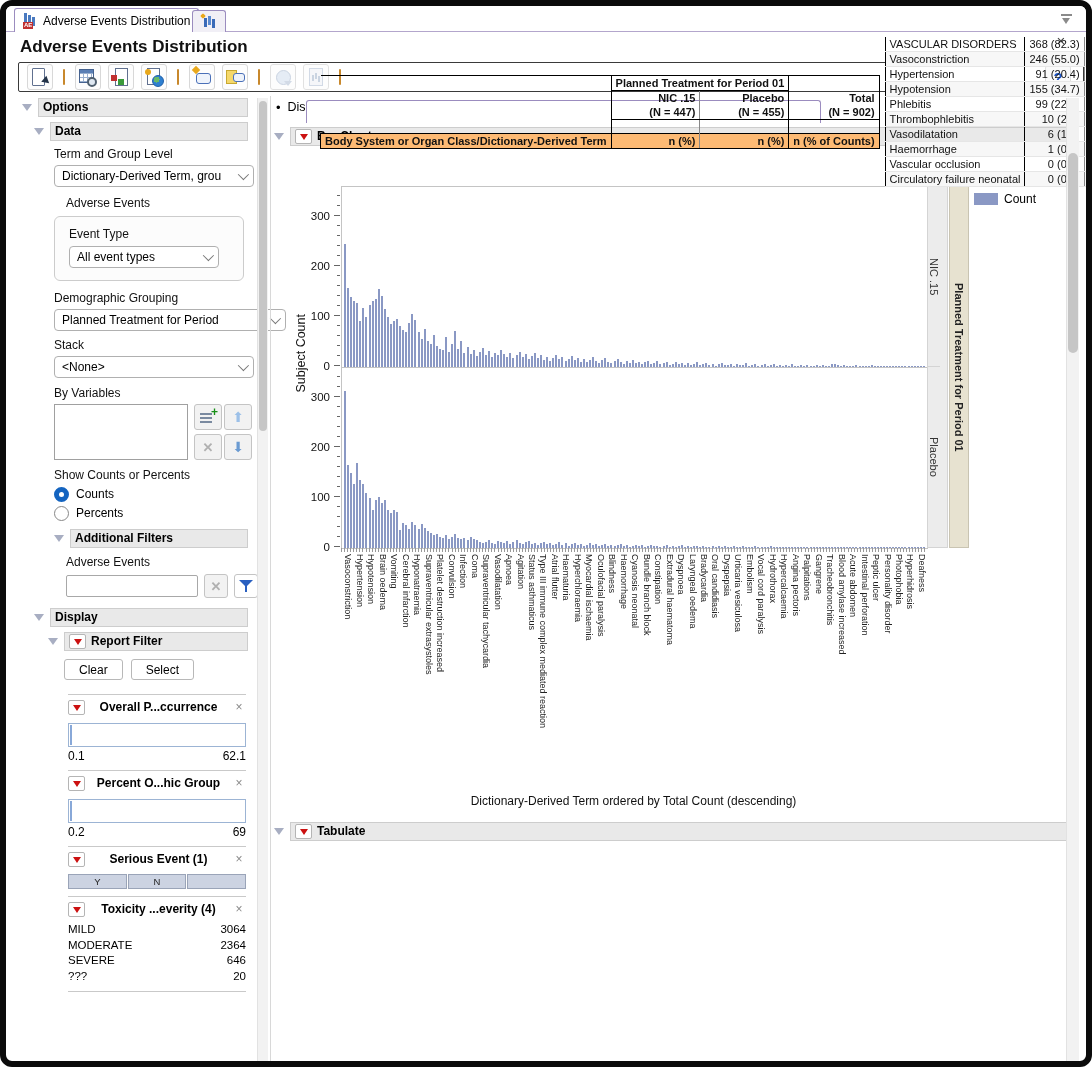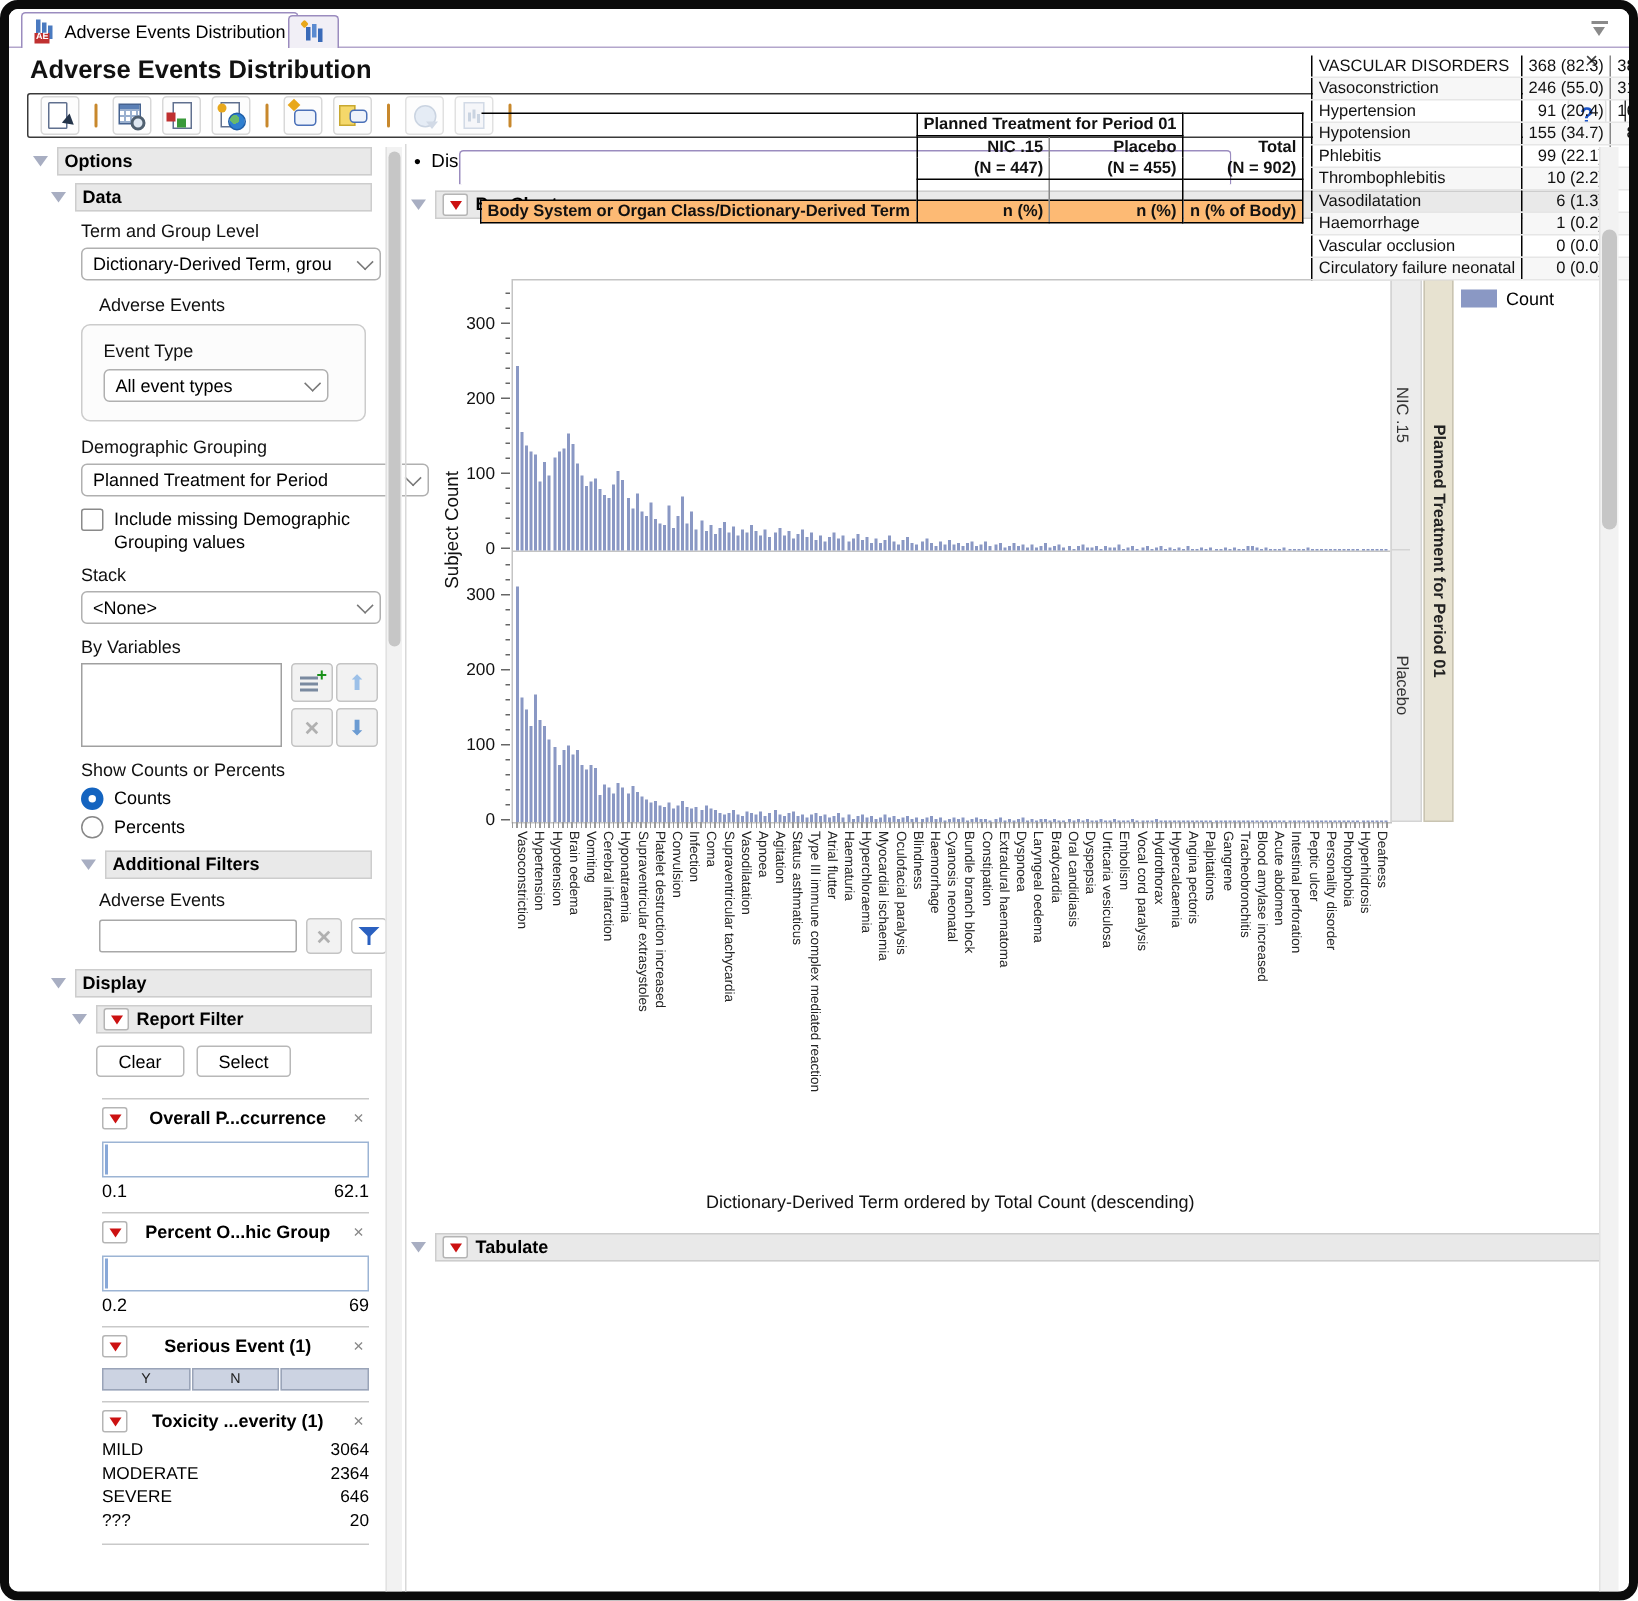--- a/index.html
+++ b/index.html
@@ -215,24 +215,20 @@
         <span>All event types</span>
           <span class="chev"></span>
       </div>
     </div>
 
     <div class="lbl" style="margin-left:38px;">Demographic Grouping</div>
     <div class="dd" style="margin:4px 0 0 38px;width:232px;">
       <span>Planned Treatment for Period</span>
         <span class="chev"></span>
     </div>
-    <div class="cbrow" style="margin:8px 0 0 38px;">
-      <span class="cb"></span>
-      <span style="width:180px;">Include missing Demographic Grouping values</span>
-    </div>
 
     <div class="lbl" style="margin:7px 0 0 38px;">Stack</div>
     <div class="dd" style="margin:4px 0 0 38px;width:200px;">
       <span>&lt;None&gt;</span>
         <span class="chev"></span>
     </div>
 
     <div class="lbl" style="margin:8px 0 0 38px;">By Variables</div>
     <div style="display:flex;gap:6px;margin:4px 0 0 38px;">
       <div class="listbox"></div>
@@ -331,21 +327,21 @@
           </div>
           <div class="segrow">
             <div class="segbtn">Y</div>
             <div class="segbtn">N</div>
             <div class="segbtn"></div>
           </div>
         </div>
         <div class="card">
           <div class="cardhdr">
             <span class="rtri"></span>
-            <span class="cardtitle">Toxicity ...everity (1)</span>
+            <span class="cardtitle">Toxicity ...everity (4)</span>
             <span class="cardx">×</span>
           </div>
           <div class="litem">
             <span>MILD</span>
             <span>3064</span>
           </div>
           <div class="litem">
             <span>MODERATE</span>
             <span>2364</span>
           </div>
@@ -923,21 +919,21 @@
           <tr>
             <td style="height:10px;"></td>
             <td class="bL vgr"></td>
               <td class="bR"></td>
               <td class="bR"></td>
           </tr>
           <tr class="colhdr">
             <td class="bold bT bB bL">Body System or Organ Class/Dictionary-Derived Term</td>
             <td class="bold num bT bB bL vgr">n (%)</td>
             <td class="bold num bT bB bR">n (%)</td>
-            <td class="bold num bT bB bR">n (% of Body)</td>
+            <td class="bold num bT bB bR">n (% of Counts)</td>
           </tr>
         </thead>
         <tbody id="table-body">
             <tr>
               <td class="bL">VASCULAR DISORDERS</td>
               <td class="num bL vgr">368 (82.3)</td>
               <td class="num bR">380 (83.5)</td>
             </tr>
             <tr>
               <td class="indent bL">Vasoconstriction</td>

